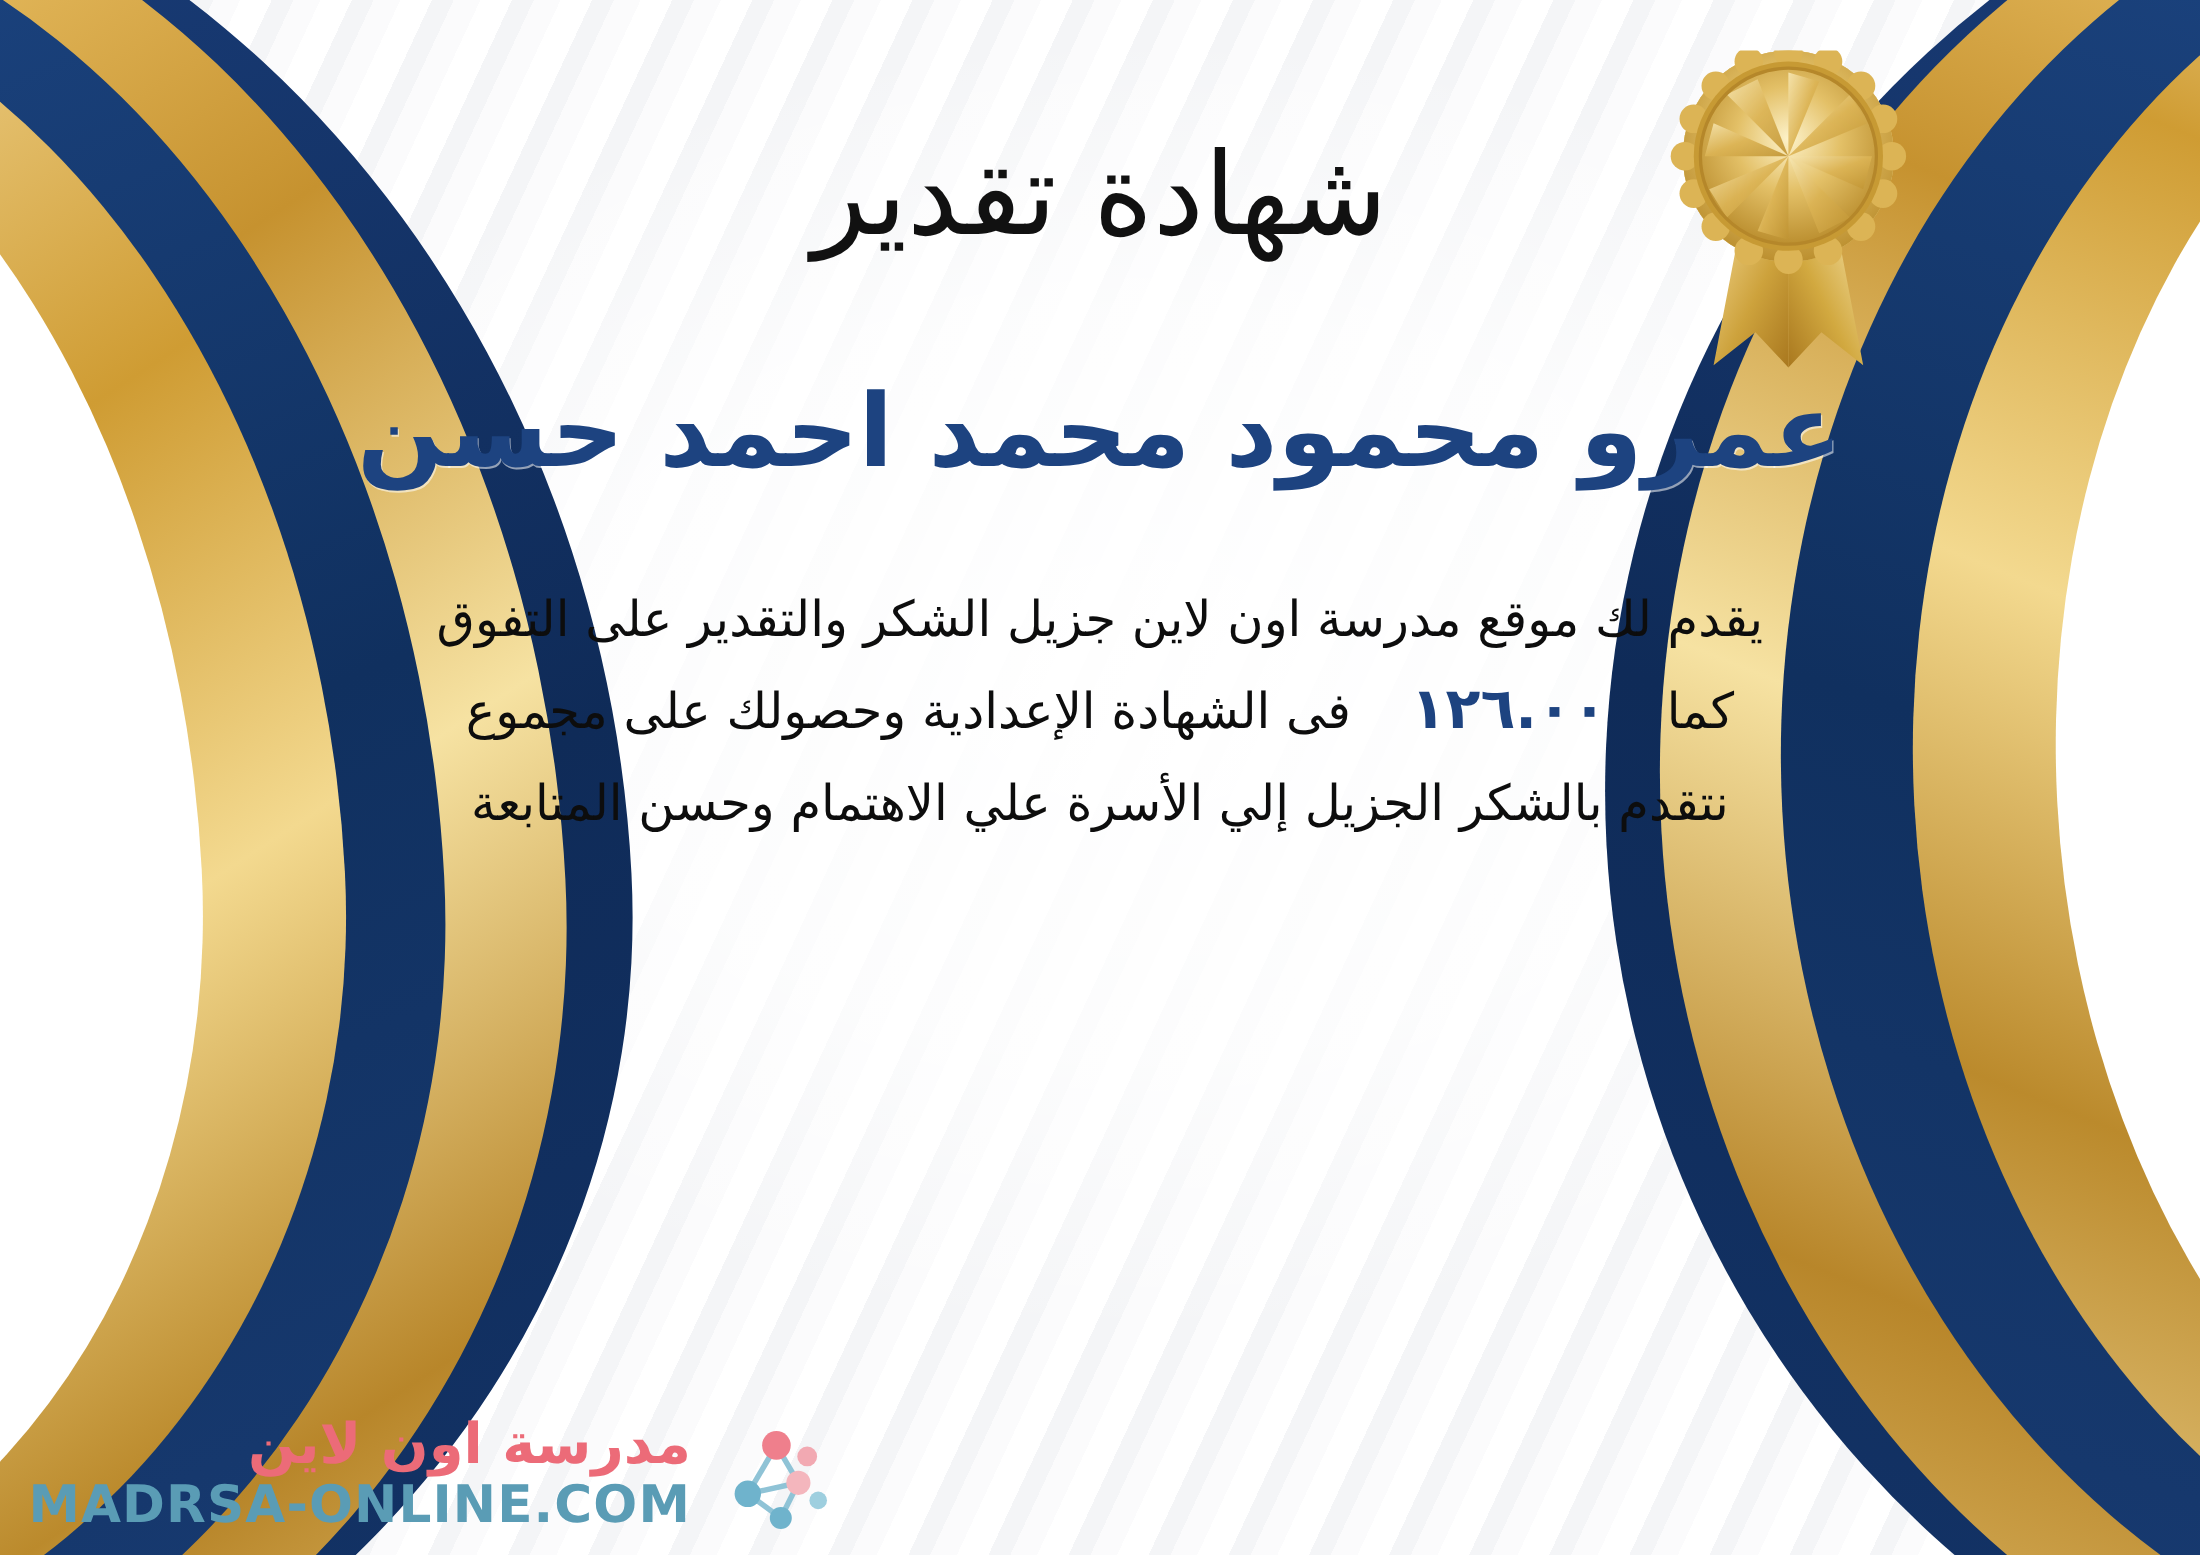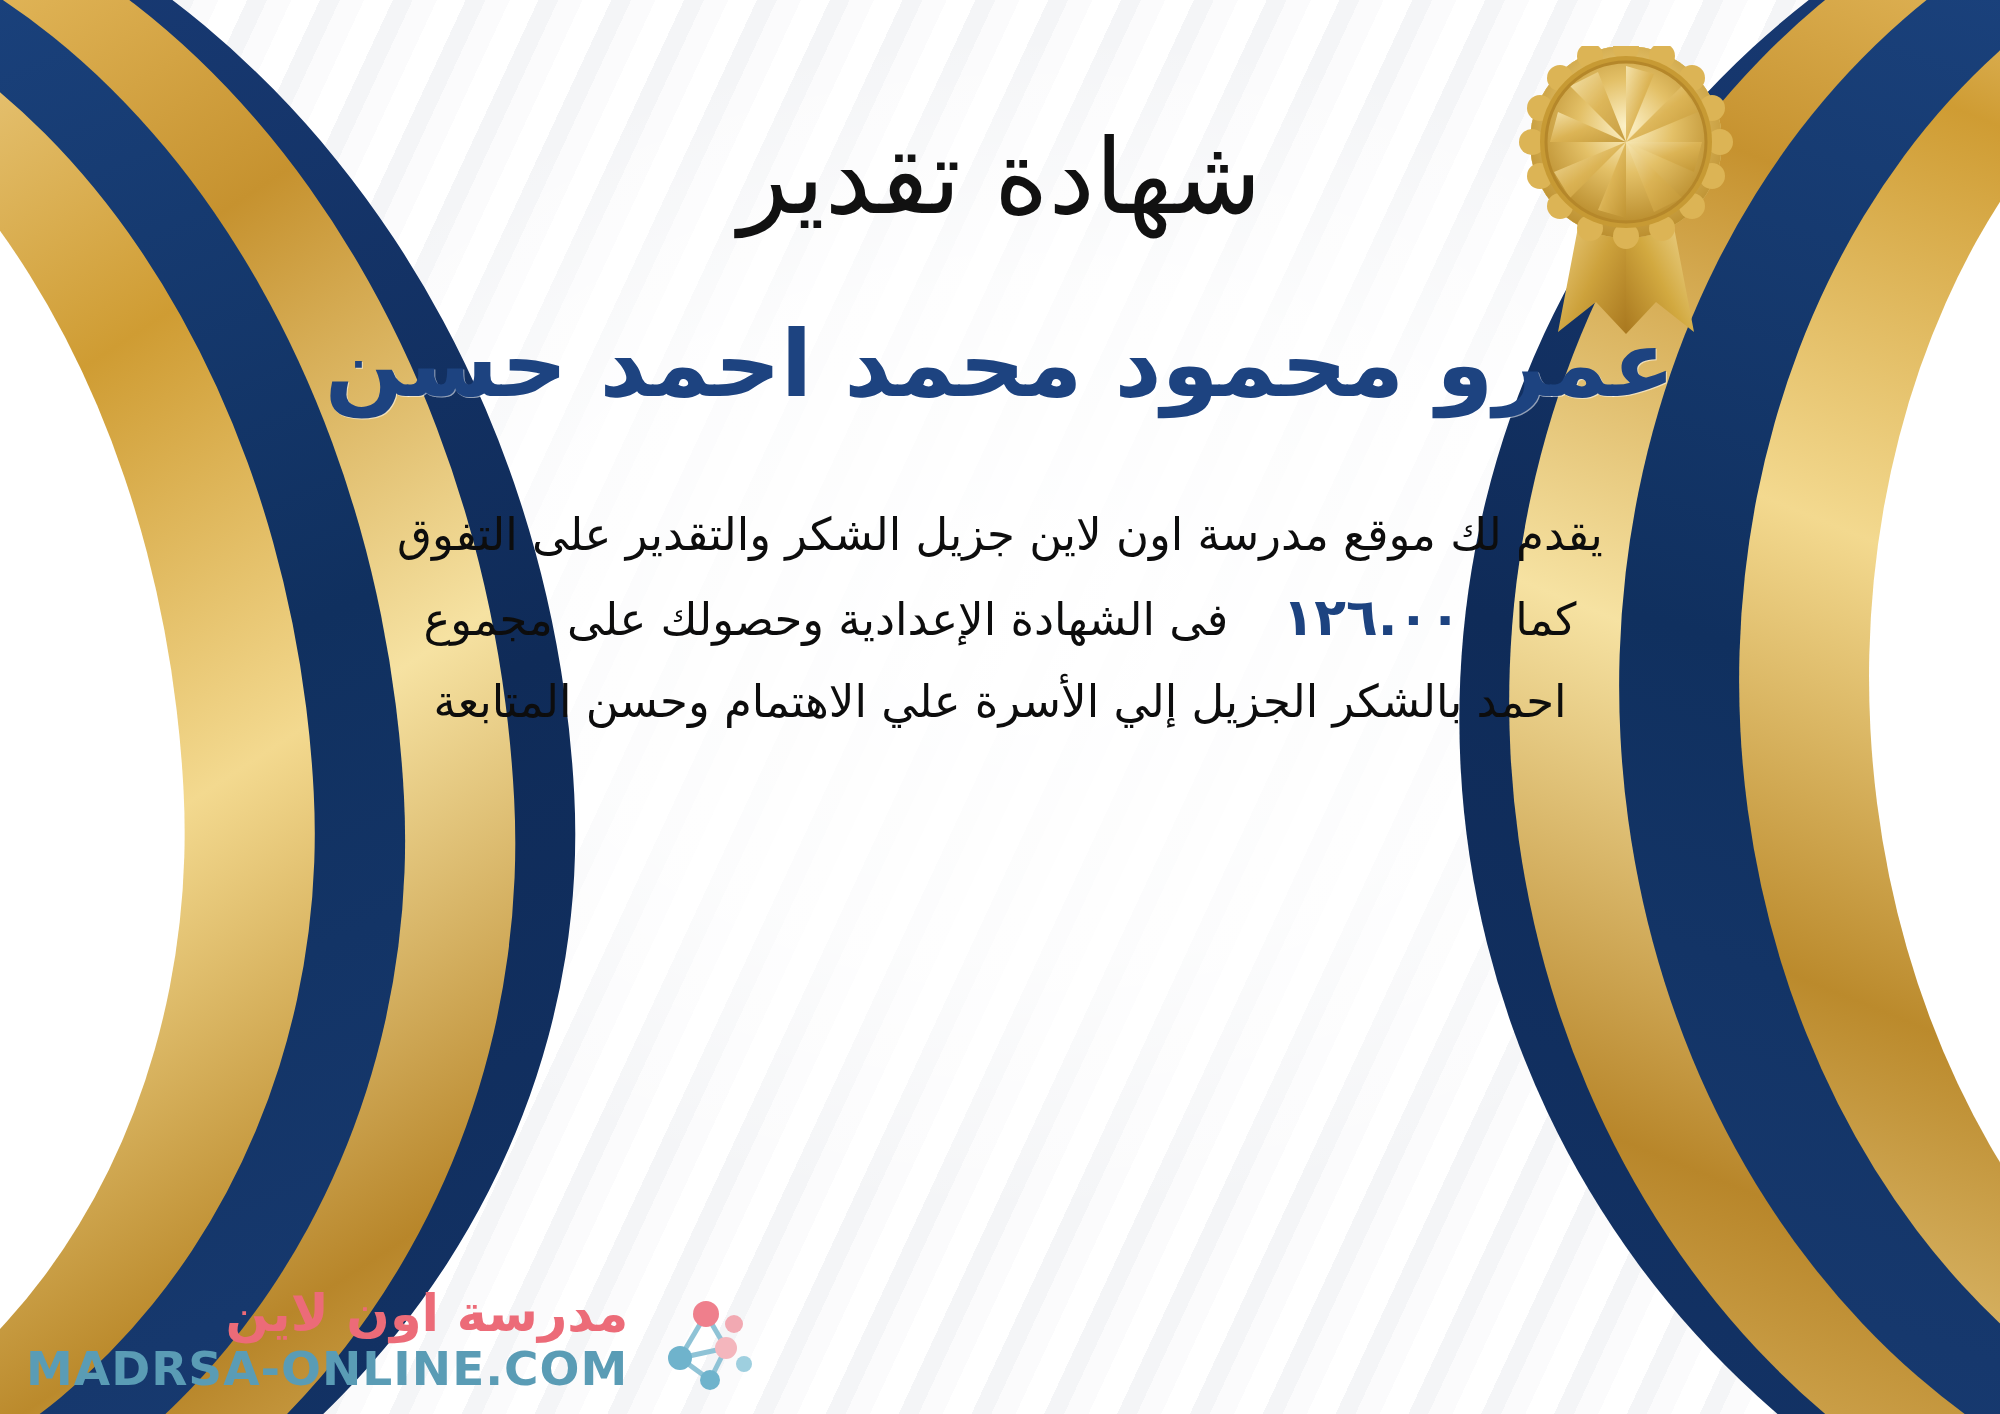--- a/index.html
+++ b/index.html
@@ -116,21 +116,21 @@
   .title {
     margin-top:118px;
     font-size:104px;
     font-weight:400;
     letter-spacing:-2px;
     color:#111111;
     line-height:1.15;
   }
 
   .student-name {
-    margin-top:72px;
+    margin-top:100px;
     font-size:92px;
     font-weight:700;
     color:#1d4380;
     line-height:1.2;
     text-shadow:1px 1px 0 rgba(255,255,255,.55);
   }
 
   .body-block {
     margin-top:76px;
     width:1560px;
@@ -274,21 +274,21 @@
 
     <div class="body-block">
       <div class="body-line">يقدم لك موقع مدرسة اون لاين جزيل الشكر  والتقدير على التفوق</div>
 
       <div class="body-line">
         <span>كما</span>
         <span class="score">١٢٦.٠٠</span>
         <span>فى الشهادة الإعدادية وحصولك على مجموع</span>
       </div>
 
-      <div class="body-line">احمد  بالشكر الجزيل إلي الأسرة علي الاهتمام وحسن المتابعة</div>
+      <div class="body-line">نتقدم  بالشكر الجزيل إلي الأسرة علي الاهتمام وحسن المتابعة</div>
     </div>
 
   </div>
 
   <div class="logo">
     <svg class="logo-mark" width="104" height="104" viewBox="0 0 104 104">
       <line x1="30" y1="70" x2="56" y2="26" stroke="#8fc3d6" stroke-width="5"></line>
       <line x1="30" y1="70" x2="76" y2="60" stroke="#8fc3d6" stroke-width="5"></line>
       <line x1="56" y1="26" x2="76" y2="60" stroke="#8fc3d6" stroke-width="5"></line>
       <line x1="76" y1="60" x2="60" y2="92" stroke="#8fc3d6" stroke-width="5"></line>

